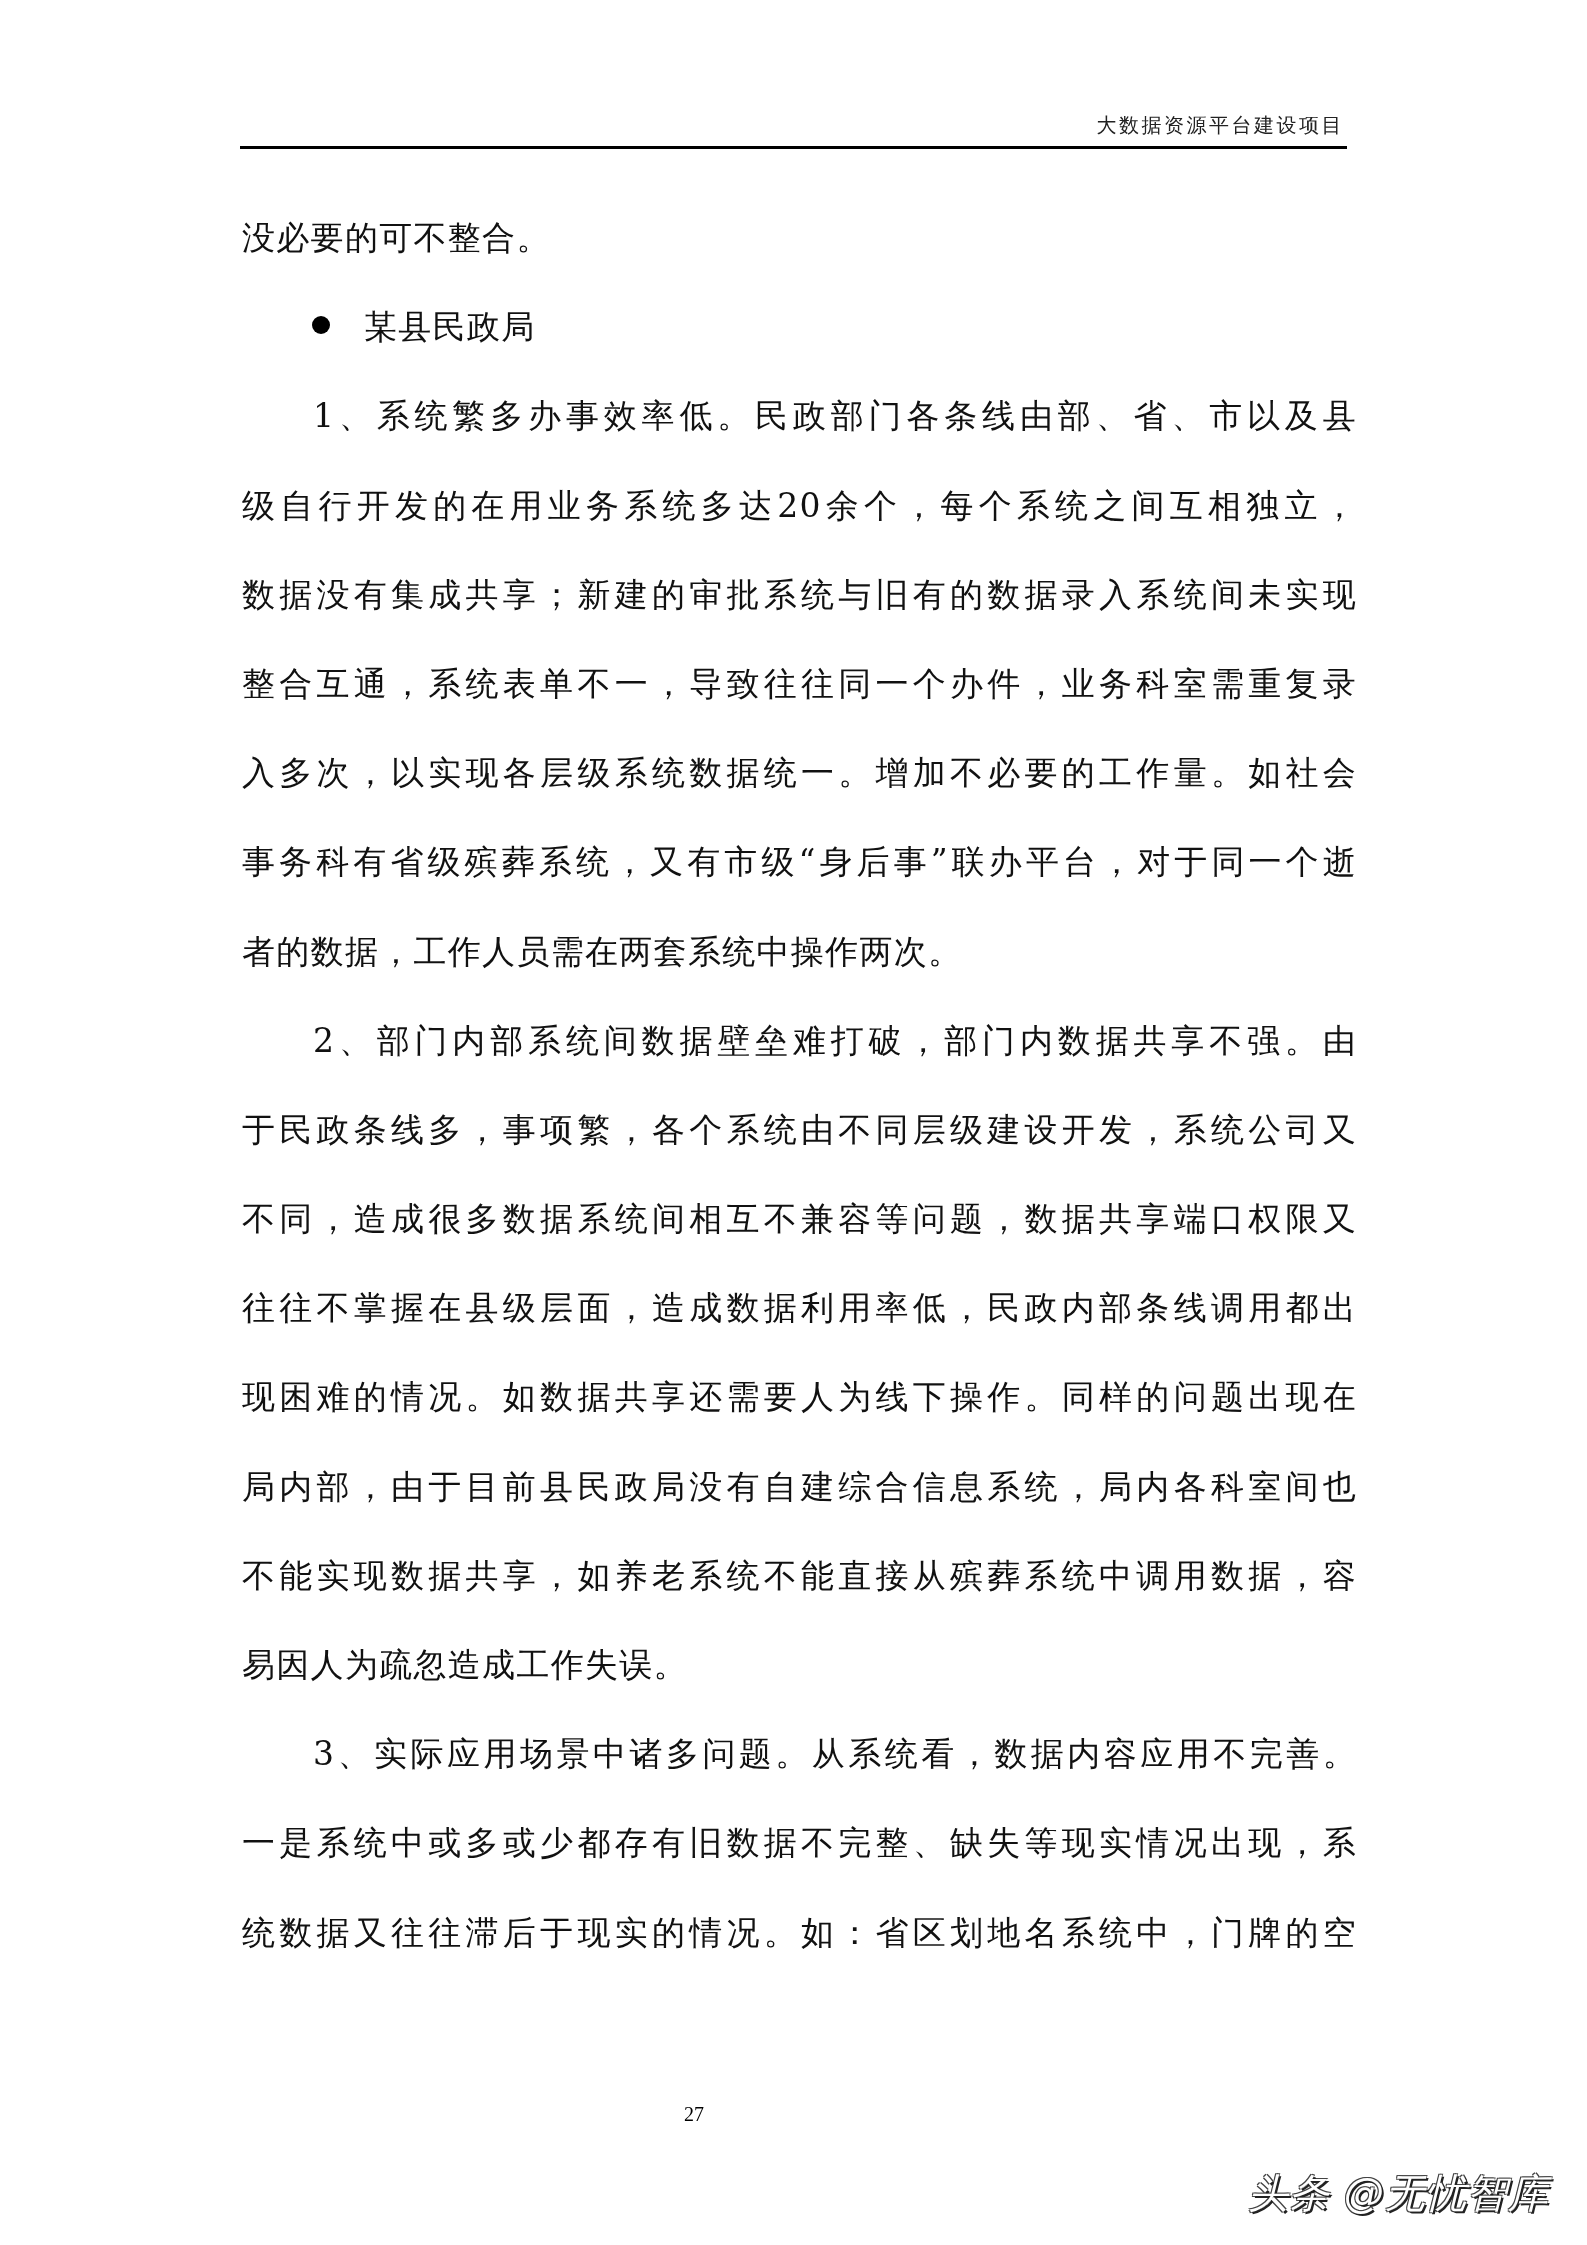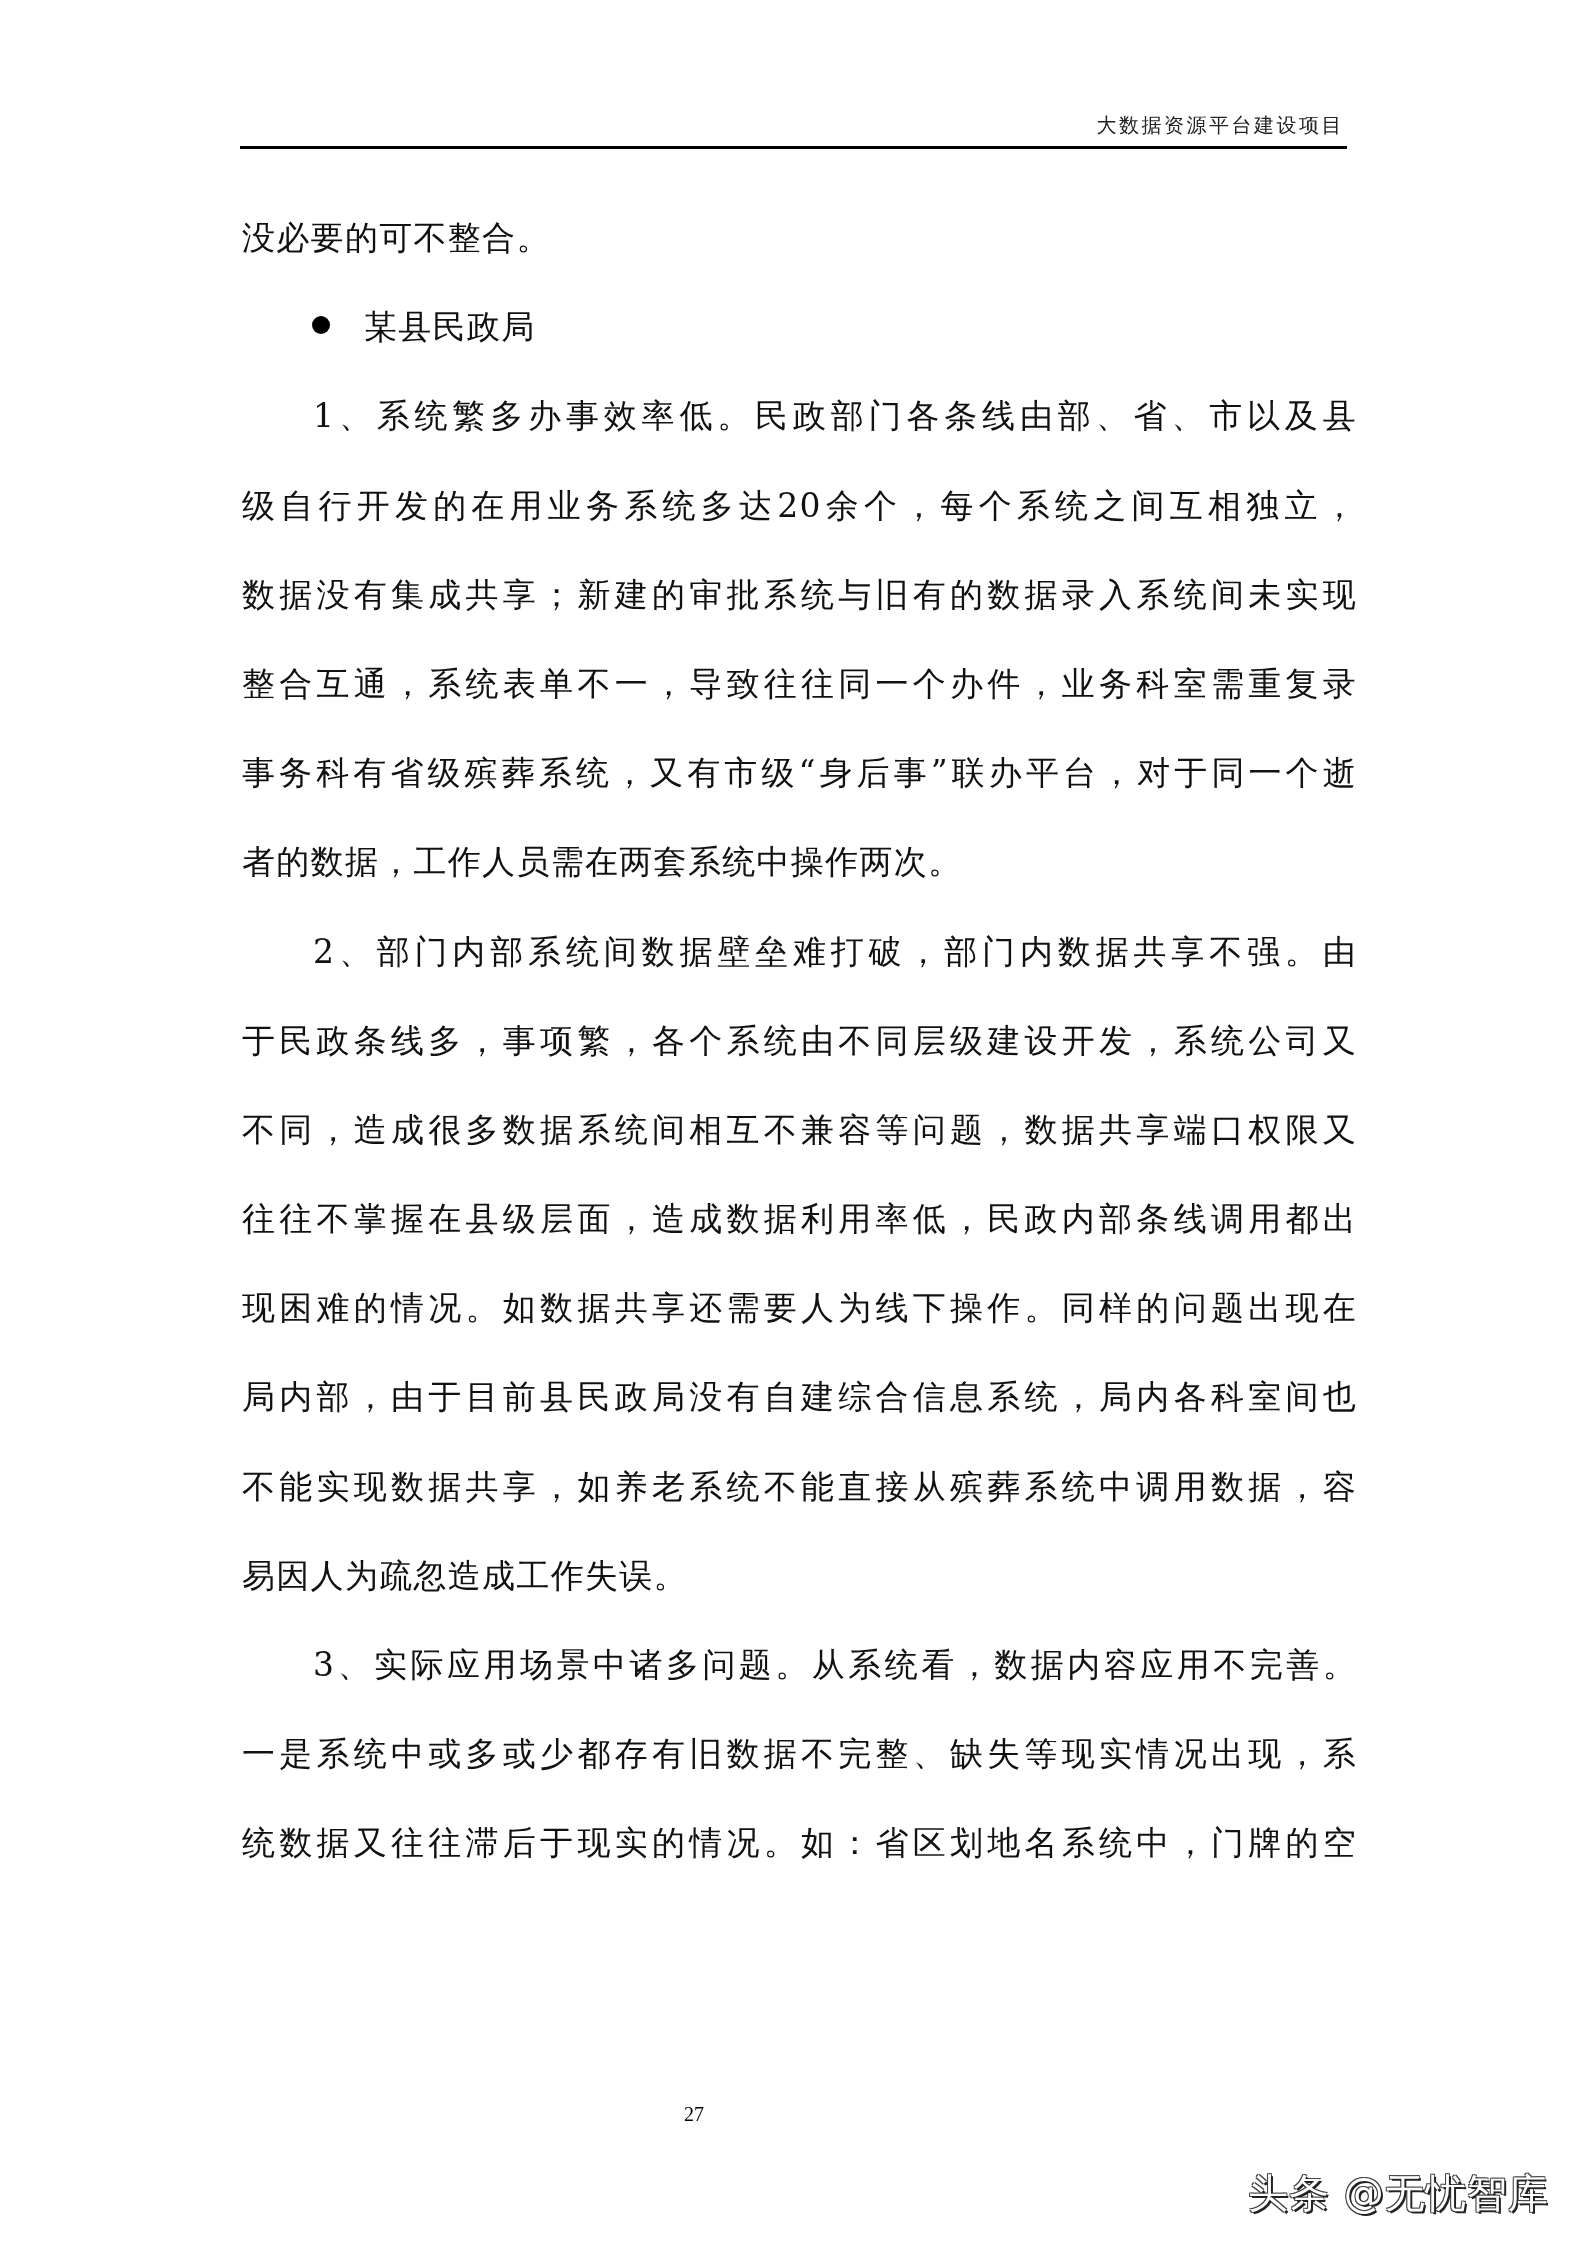--- a/index.html
+++ b/index.html
@@ -13,40 +13,41 @@
           text-align:justify; text-align-last:justify; }
   .line.last { text-align-last:left; }
   .line.indent { padding-left:71px; }
   .bullet-line { padding-left:70px; text-align-last:left; }
   .bullet { display:inline-block; width:18px; height:18px; border-radius:50%; background:#000;
             margin-right:34px; vertical-align:middle; position:relative; top:-4px; }
   .page-num { position:absolute; top:2086px; left:684px; font-size:20px;
               font-family:"Liberation Serif",serif; color:#000;margin-top:17px; }
   .watermark { position:absolute; top:2166px; left:1248px; font-size:40px; color:#fff;
                font-family:"DejaVu Sans","Liberation Sans",sans-serif; letter-spacing:1px;
-               text-shadow: 2px 2px 0 #222, -1px -1px 0 #444, 1px -1px 0 #444, -1px 1px 0 #444; }
+               text-shadow: 2px 2px 0 #222, -1px -1px 0 #444, 1px -1px 0 #444, -1px 1px 0 #444; font-style: italic; }
 </style>
 </head>
 <body>
 
 <div class="header-text">大数据资源平台建设项目</div>
 <div class="header-rule"></div>
 
 <div class="body">
   <div class="line last">没必要的可不整合。</div>
 
   <div class="line bullet-line">
     <span class="bullet"></span><span>某县民政局</span>
   </div>
 
   <div>
     <div class="line indent">1、系统繁多办事效率低。民政部门各条线由部、省、市以及县</div>
     <div class="line">级自行开发的在用业务系统多达20余个，每个系统之间互相独立，</div>
     <div class="line">数据没有集成共享；新建的审批系统与旧有的数据录入系统间未实现</div>
     <div class="line">整合互通，系统表单不一，导致往往同一个办件，业务科室需重复录</div>
+    <div class="line">入多次，以实现各层级系统数据统一。增加不必要的工作量。如社会</div>
     <div class="line">事务科有省级殡葬系统，又有市级“身后事”联办平台，对于同一个逝</div>
     <div class="line last">者的数据，工作人员需在两套系统中操作两次。</div>
   </div>
 
   <div>
     <div class="line indent">2、部门内部系统间数据壁垒难打破，部门内数据共享不强。由</div>
     <div class="line">于民政条线多，事项繁，各个系统由不同层级建设开发，系统公司又</div>
     <div class="line">不同，造成很多数据系统间相互不兼容等问题，数据共享端口权限又</div>
     <div class="line">往往不掌握在县级层面，造成数据利用率低，民政内部条线调用都出</div>
     <div class="line">现困难的情况。如数据共享还需要人为线下操作。同样的问题出现在</div>

